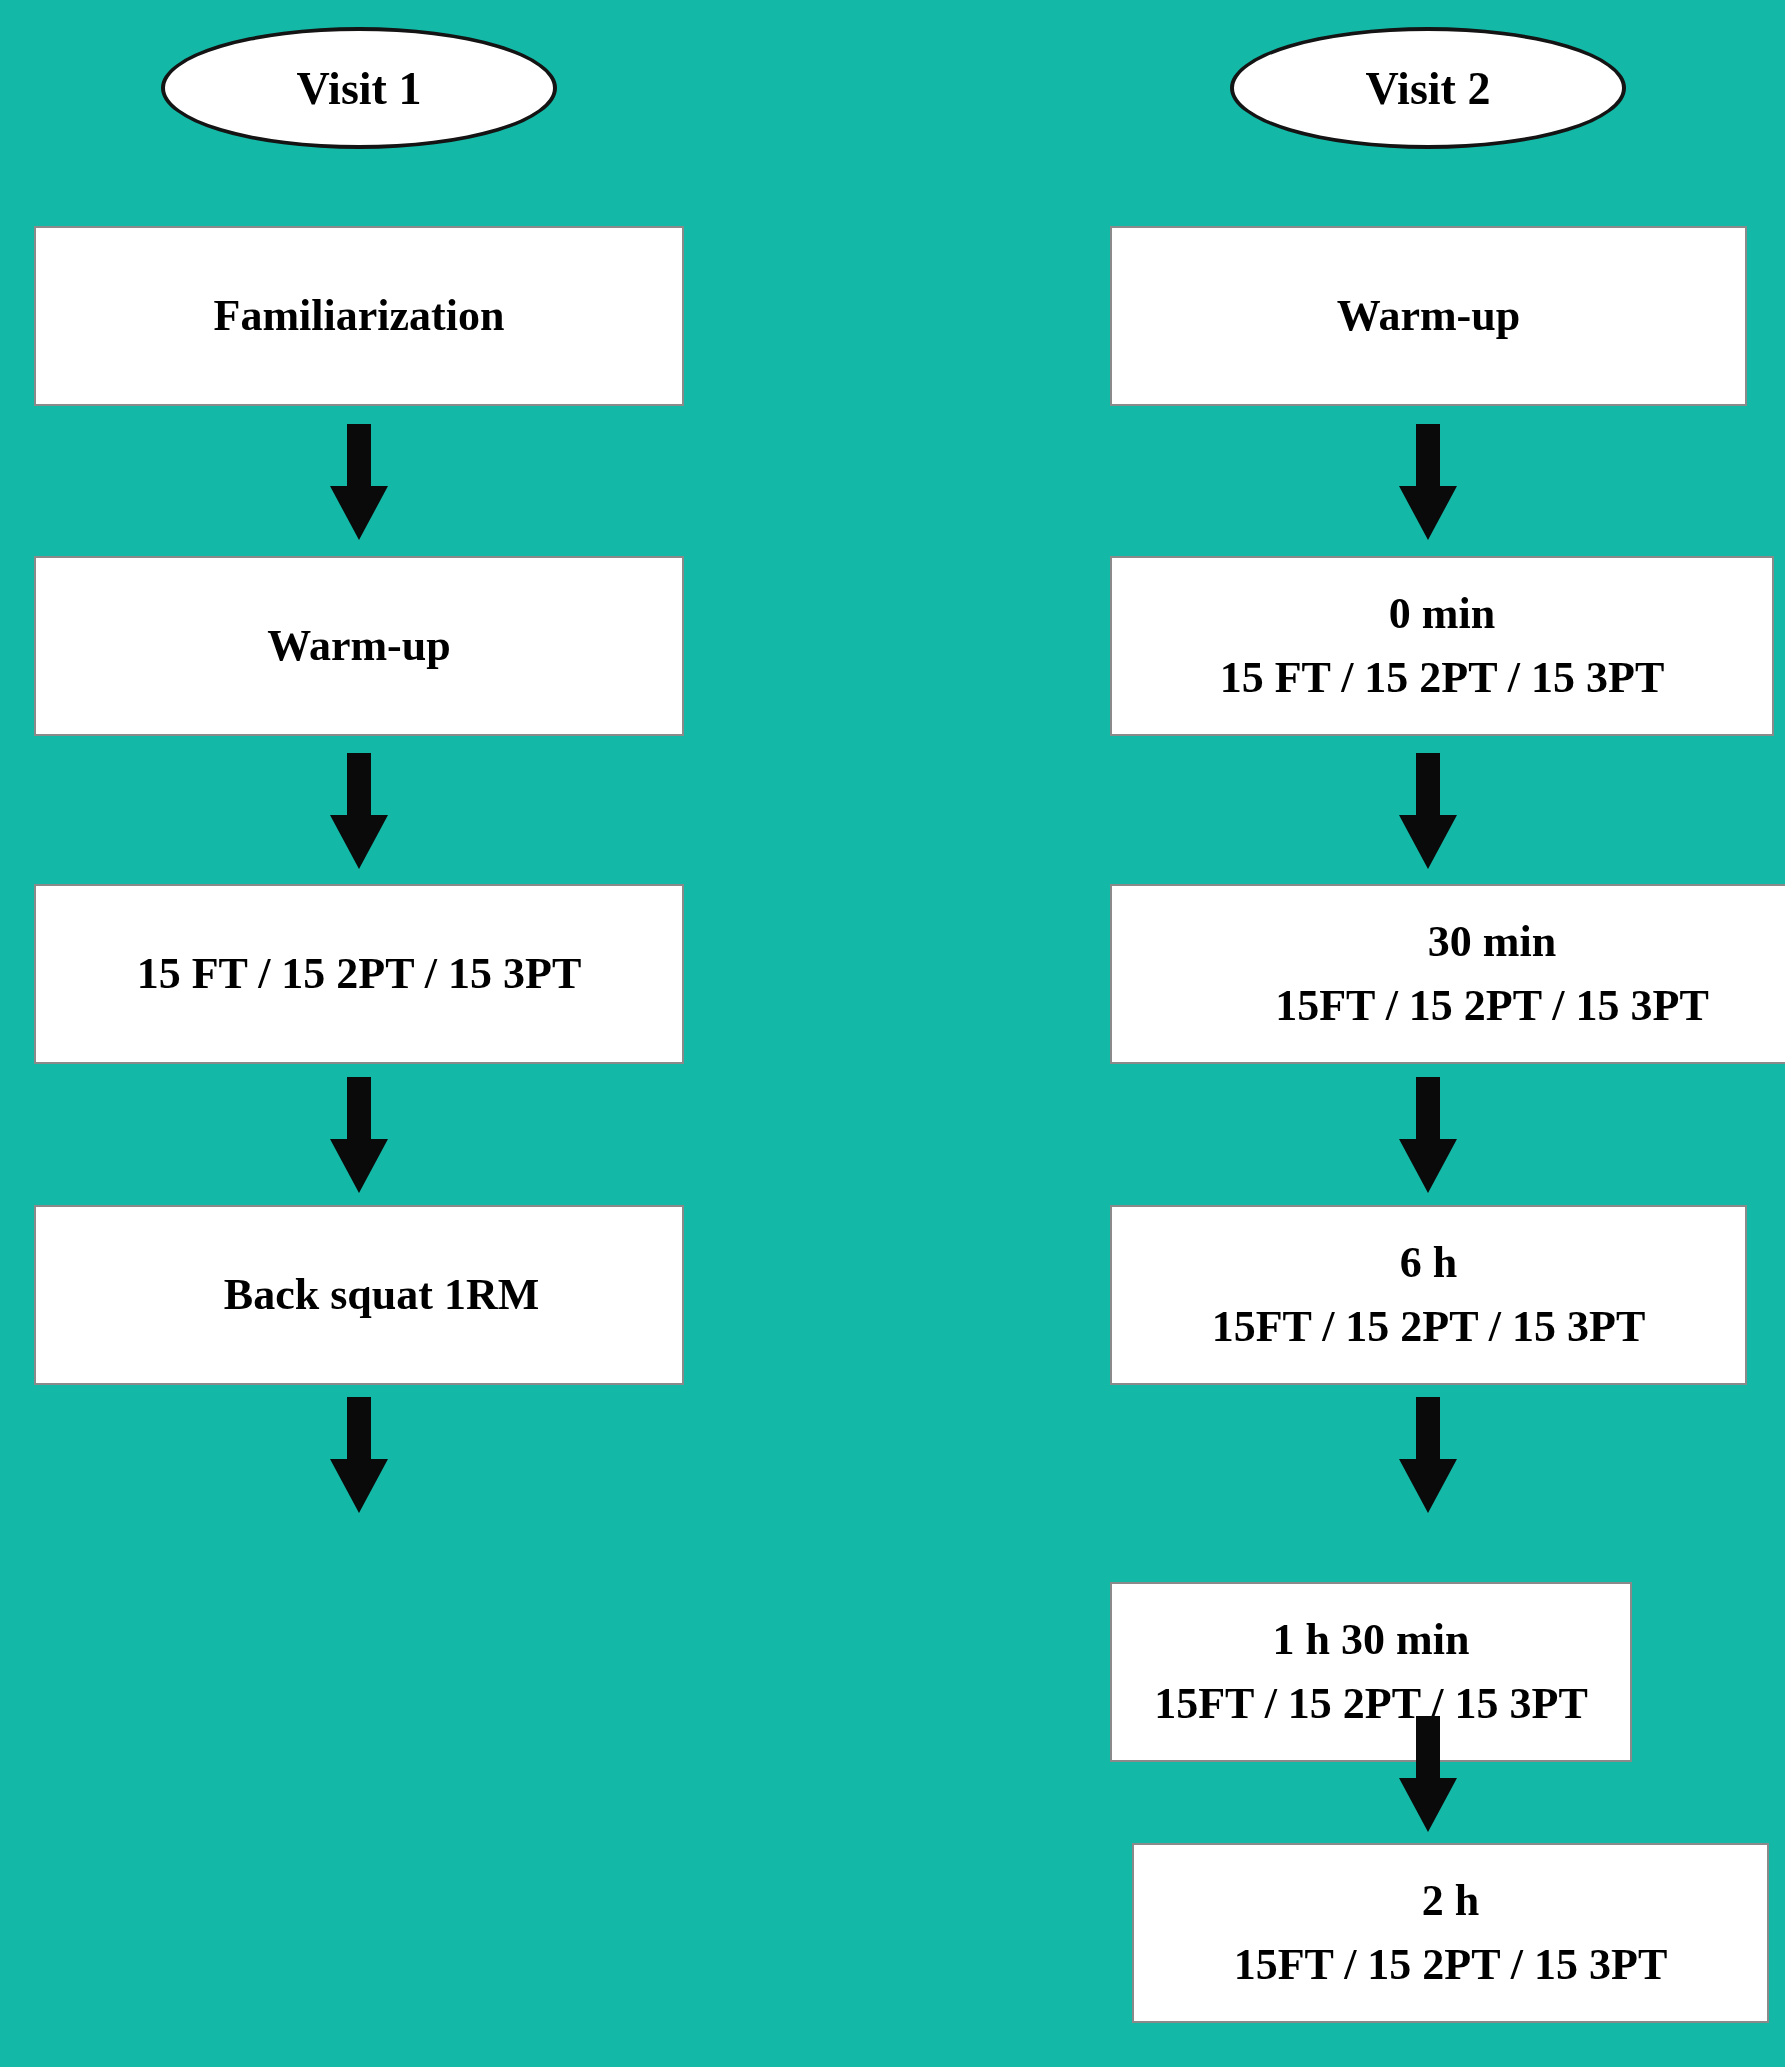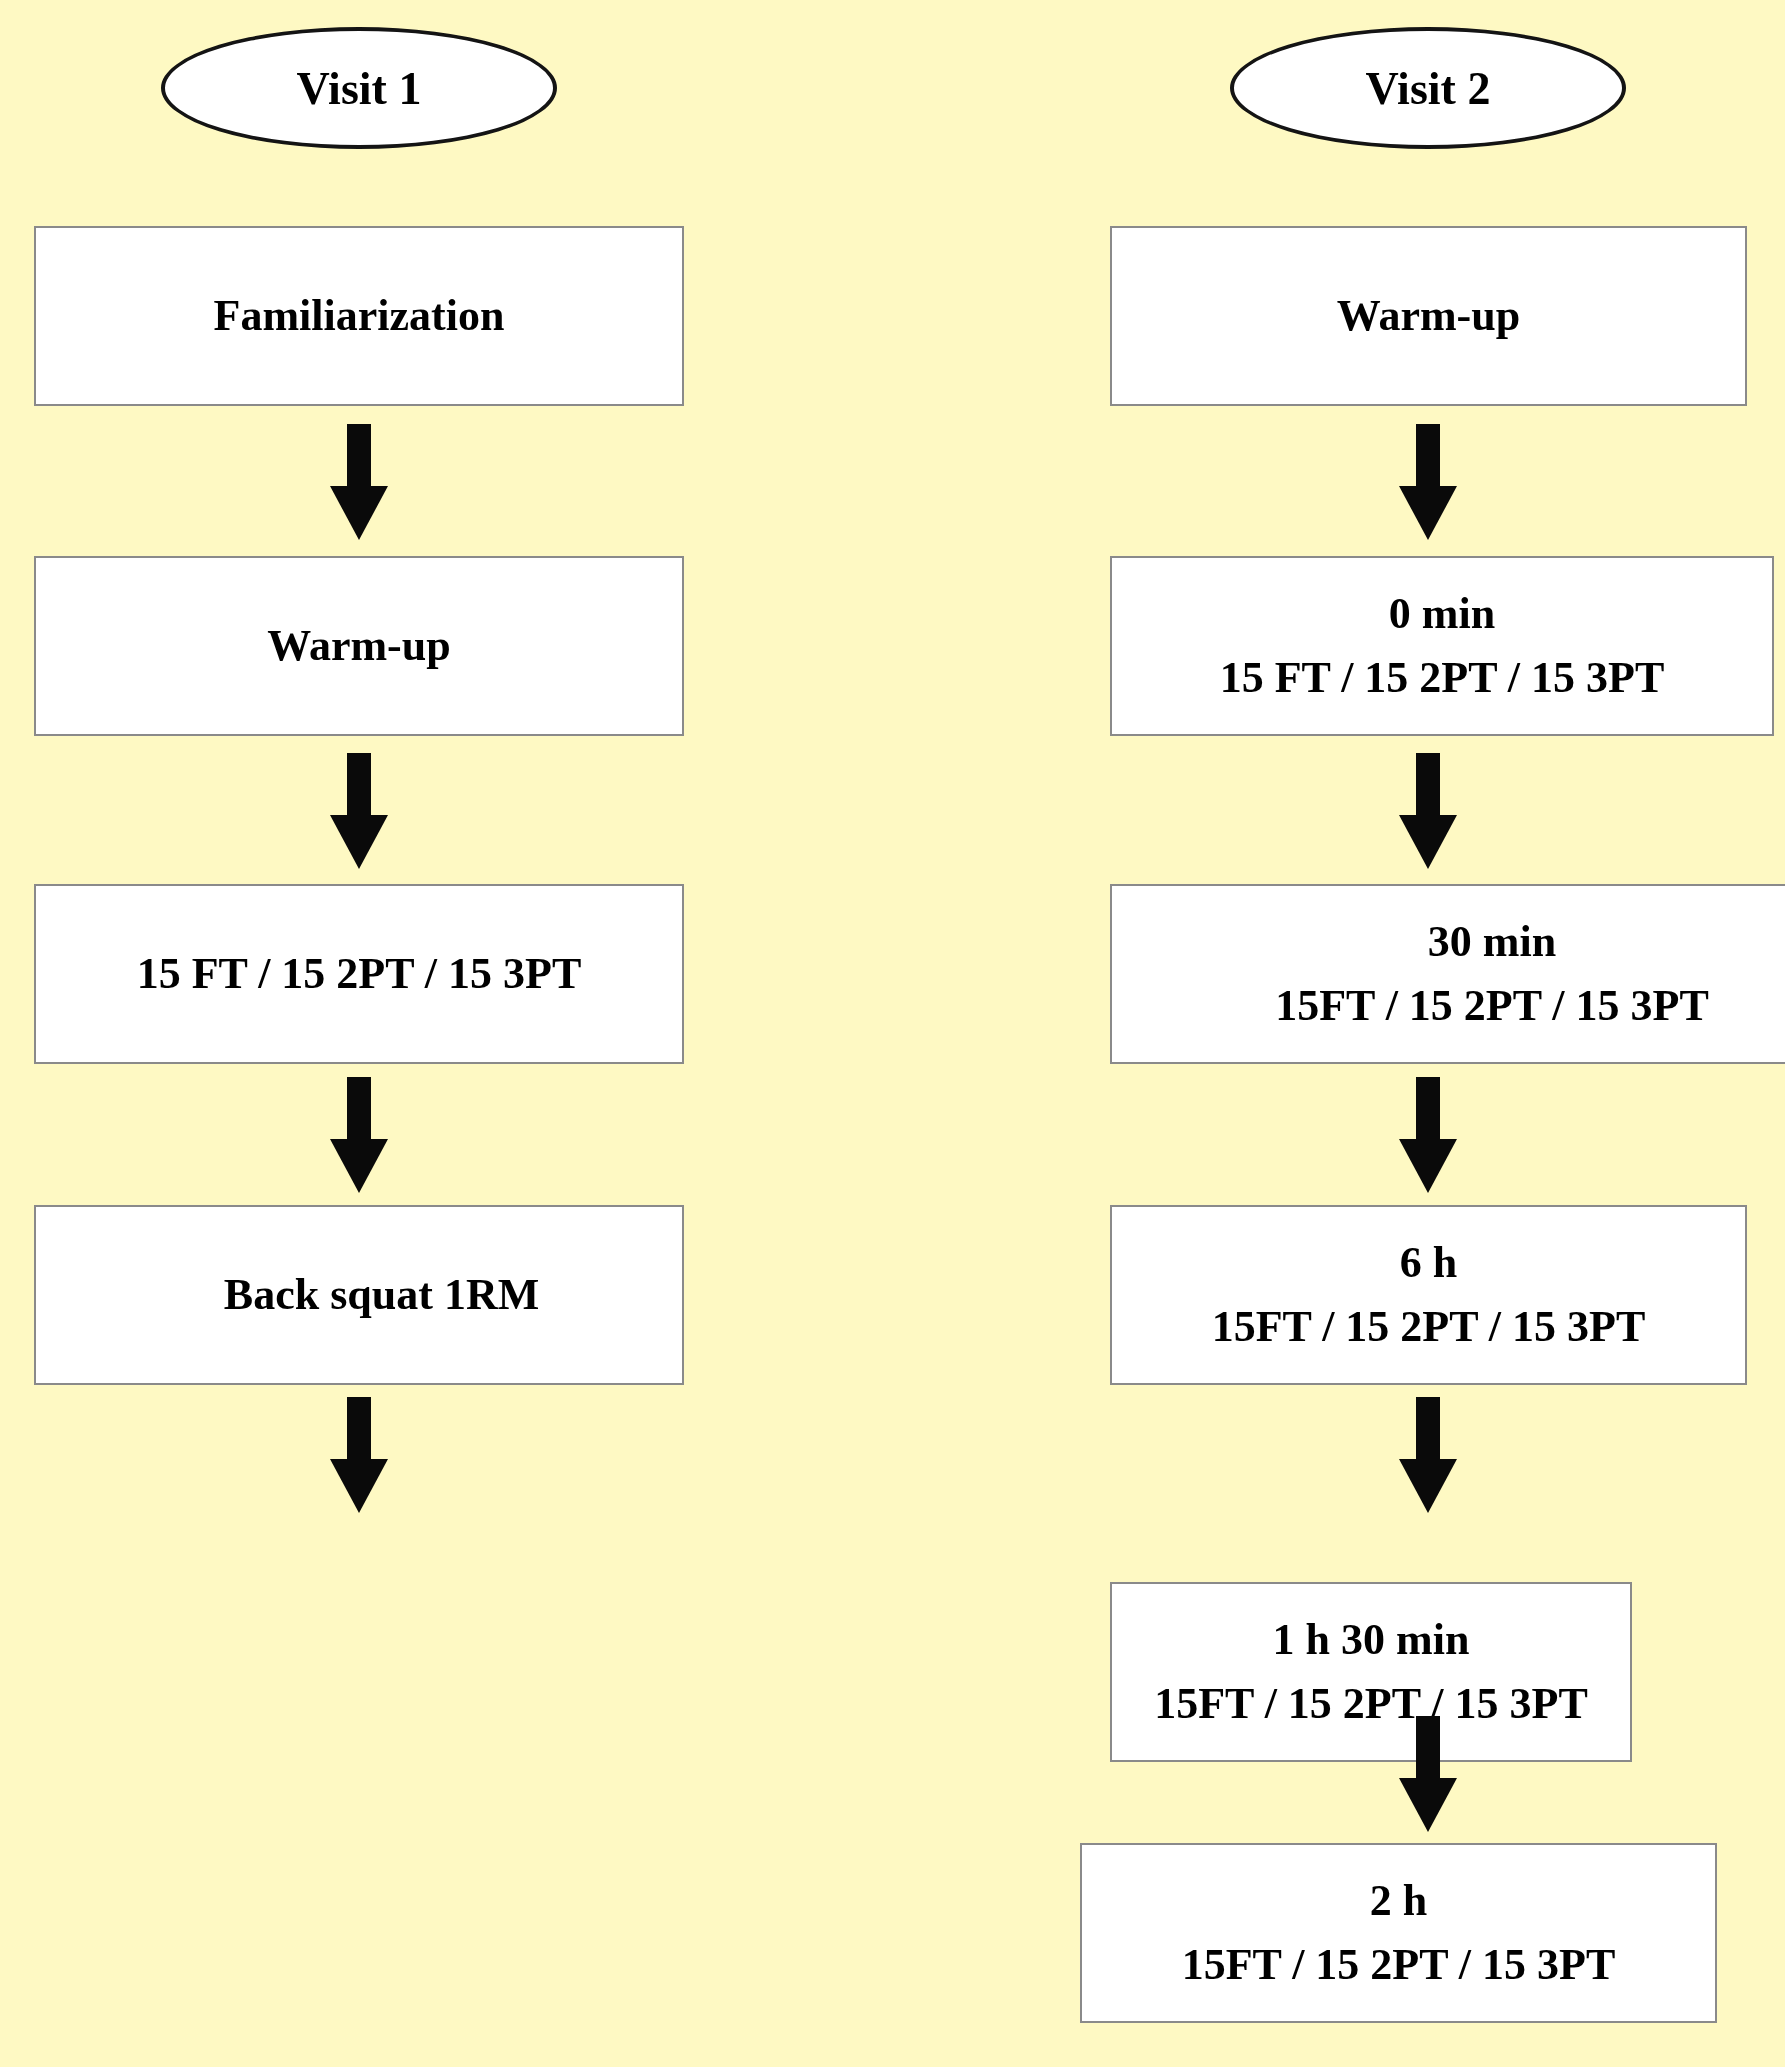--- a/index.html
+++ b/index.html
@@ -5,21 +5,21 @@
 <style>
   html, body {
     margin: 0;
     padding: 0;
     background: #ffffff;
   }
   .canvas {
     position: relative;
     width: 1785px;
     height: 2067px;
-    background: #fef9c3;
+    background: #14b8a6;
     font-family: "Liberation Serif", "DejaVu Serif", serif;
     color: #000000;
   }
   .node {
     position: absolute;
     box-sizing: border-box;
     display: flex;
     flex-direction: column;
     align-items: center;
     justify-content: center;
@@ -153,18 +153,18 @@
   <div class="node box" style="left:1110px; top:1582px; width:522px; height:180px;">
     <span class="line">1 h 30 min</span>
     <span class="line">15FT / 15 2PT / 15 3PT</span>
   </div>
 
   <div class="arrow" style="left:1399px; top:1716px;">
     <div class="shaft"></div>
     <div class="head"></div>
   </div>
 
-  <div class="node box" style="left:1080px; top:1843px; width:637px; height:180px;">
+  <div class="node box" style="left:1132px; top:1843px; width:637px; height:180px;">
     <span class="line">2 h</span>
     <span class="line">15FT / 15 2PT / 15 3PT</span>
   </div>
 
 </div>
 
 </body></html>

